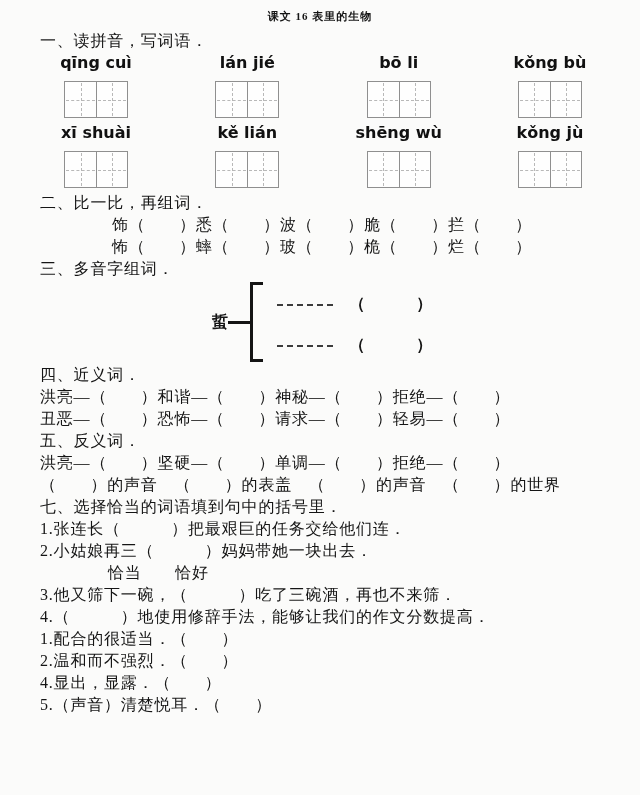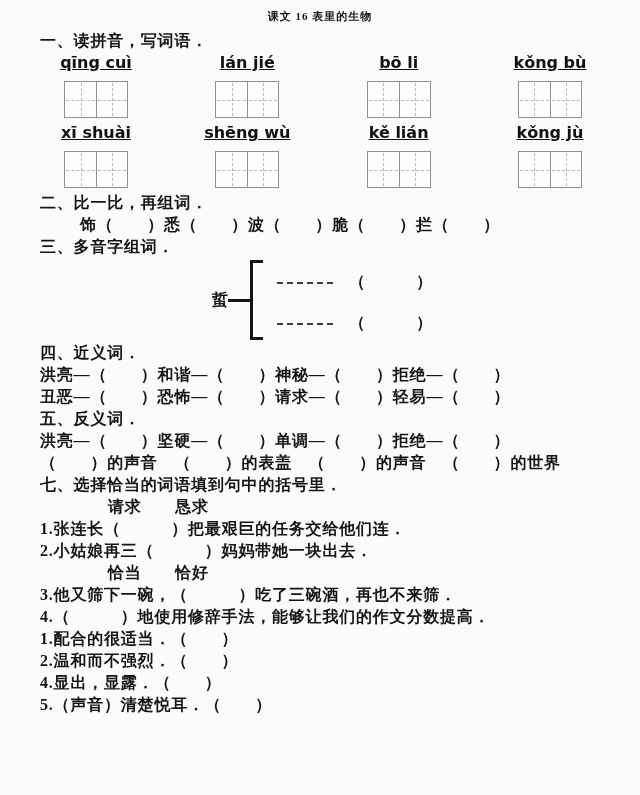--- a/index.html
+++ b/index.html
@@ -19,27 +19,27 @@
   .title {
     text-align: center;
     font-size: 11px;
     font-weight: bold;
     line-height: 22px;
     letter-spacing: 1px;
     margin-bottom: 3px;
   }
   .line {
     font-size: 16px;
-    font-weight: bold;
+    font-weight: normal;
     line-height: 22px;
     letter-spacing: 0.8px;
     margin-left: 40px;
     white-space: pre;
   }
-  .indent-95  { margin-left: 80px; }
+  .indent-95  { margin-left: 112px; }
   .indent-108 { margin-left: 108px; }
   .mt3 { margin-top: 3px; }
 
   
   .pin-grid-row {
     display: flex;
     justify-content: space-between;
     margin: 0 40px 4px 46px;
   }
   .pg-col {
@@ -48,21 +48,20 @@
     flex-direction: column;
     align-items: center;
   }
   .pinyin {
     font-family: "DejaVu Sans", sans-serif;
     font-size: 16px;
     font-weight: bold;
     line-height: 22px;
     white-space: pre;
     color: #111;
-    text-decoration: underline;
   }
   .tian-box {
     margin-top: 7px;
     display: flex;
     border: 1.5px solid #8f8f8f;
     background: #fefefe;
   }
   .tian-cell {
     width: 31px; height: 35px;
     position: relative;
@@ -168,44 +167,45 @@
 
   <div class="pin-grid-row">
     <div class="pg-col">
       <div class="pinyin">xī shuài</div>
       <div class="tian-box">
         <div class="tian-cell"></div>
         <div class="tian-cell"></div>
       </div>
     </div>
     <div class="pg-col">
+      <div class="pinyin">kě lián</div>
+      <div class="tian-box">
+        <div class="tian-cell"></div>
+        <div class="tian-cell"></div>
+      </div>
+    </div>
+    <div class="pg-col">
       <div class="pinyin">shēng wù</div>
-      <div class="tian-box">
-        <div class="tian-cell"></div>
-        <div class="tian-cell"></div>
-      </div>
-    </div>
-    <div class="pg-col">
-      <div class="pinyin">kě lián</div>
       <div class="tian-box">
         <div class="tian-cell"></div>
         <div class="tian-cell"></div>
       </div>
     </div>
     <div class="pg-col">
       <div class="pinyin">kǒng jù</div>
       <div class="tian-box">
         <div class="tian-cell"></div>
         <div class="tian-cell"></div>
       </div>
     </div>
   </div>
 
   <div class="line mt3">二、比一比，再组词．</div>
   <div class="line indent-95">饰（　　）悉（　　）波（　　）脆（　　）拦（　　）</div>
+  <div class="line indent-95">怖（　　）蟀（　　）玻（　　）桅（　　）烂（　　）</div>
 
   <div class="line">三、多音字组词．</div>
   <div class="duoyin">
     <span class="dy-char">蜇</span>
     <span class="dy-conn"></span>
     <span class="dy-bracket"></span>
     <div class="dy-rows">
       <div class="dy-row">
         <span class="dy-blank"></span>
         <span class="dy-paren">（　　　）</span>
@@ -220,21 +220,20 @@
   <div class="line">四、近义词．</div>
   <div class="line">洪亮—（　　）和谐—（　　）神秘—（　　）拒绝—（　　）</div>
   <div class="line">丑恶—（　　）恐怖—（　　）请求—（　　）轻易—（　　）</div>
 
   <div class="line">五、反义词．</div>
   <div class="line">洪亮—（　　）坚硬—（　　）单调—（　　）拒绝—（　　）</div>
 
   <div class="line">（　　）的声音　（　　）的表盖　（　　）的声音　（　　）的世界</div>
 
   <div class="line">七、选择恰当的词语填到句中的括号里．</div>
-  <div class="line indent-108">请求　　恳求</div>
   <div class="line">1.张连长（　　　）把最艰巨的任务交给他们连．</div>
   <div class="line">2.小姑娘再三（　　　）妈妈带她一块出去．</div>
   <div class="line indent-108">恰当　　恰好</div>
   <div class="line">3.他又筛下一碗，（　　　）吃了三碗酒，再也不来筛．</div>
   <div class="line">4.（　　　）地使用修辞手法，能够让我们的作文分数提高．</div>
 
   <div class="line">1.配合的很适当．（　　）</div>
   <div class="line">2.温和而不强烈．（　　）</div>
   <div class="line">4.显出，显露．（　　）</div>
   <div class="line">5.（声音）清楚悦耳．（　　）</div>

